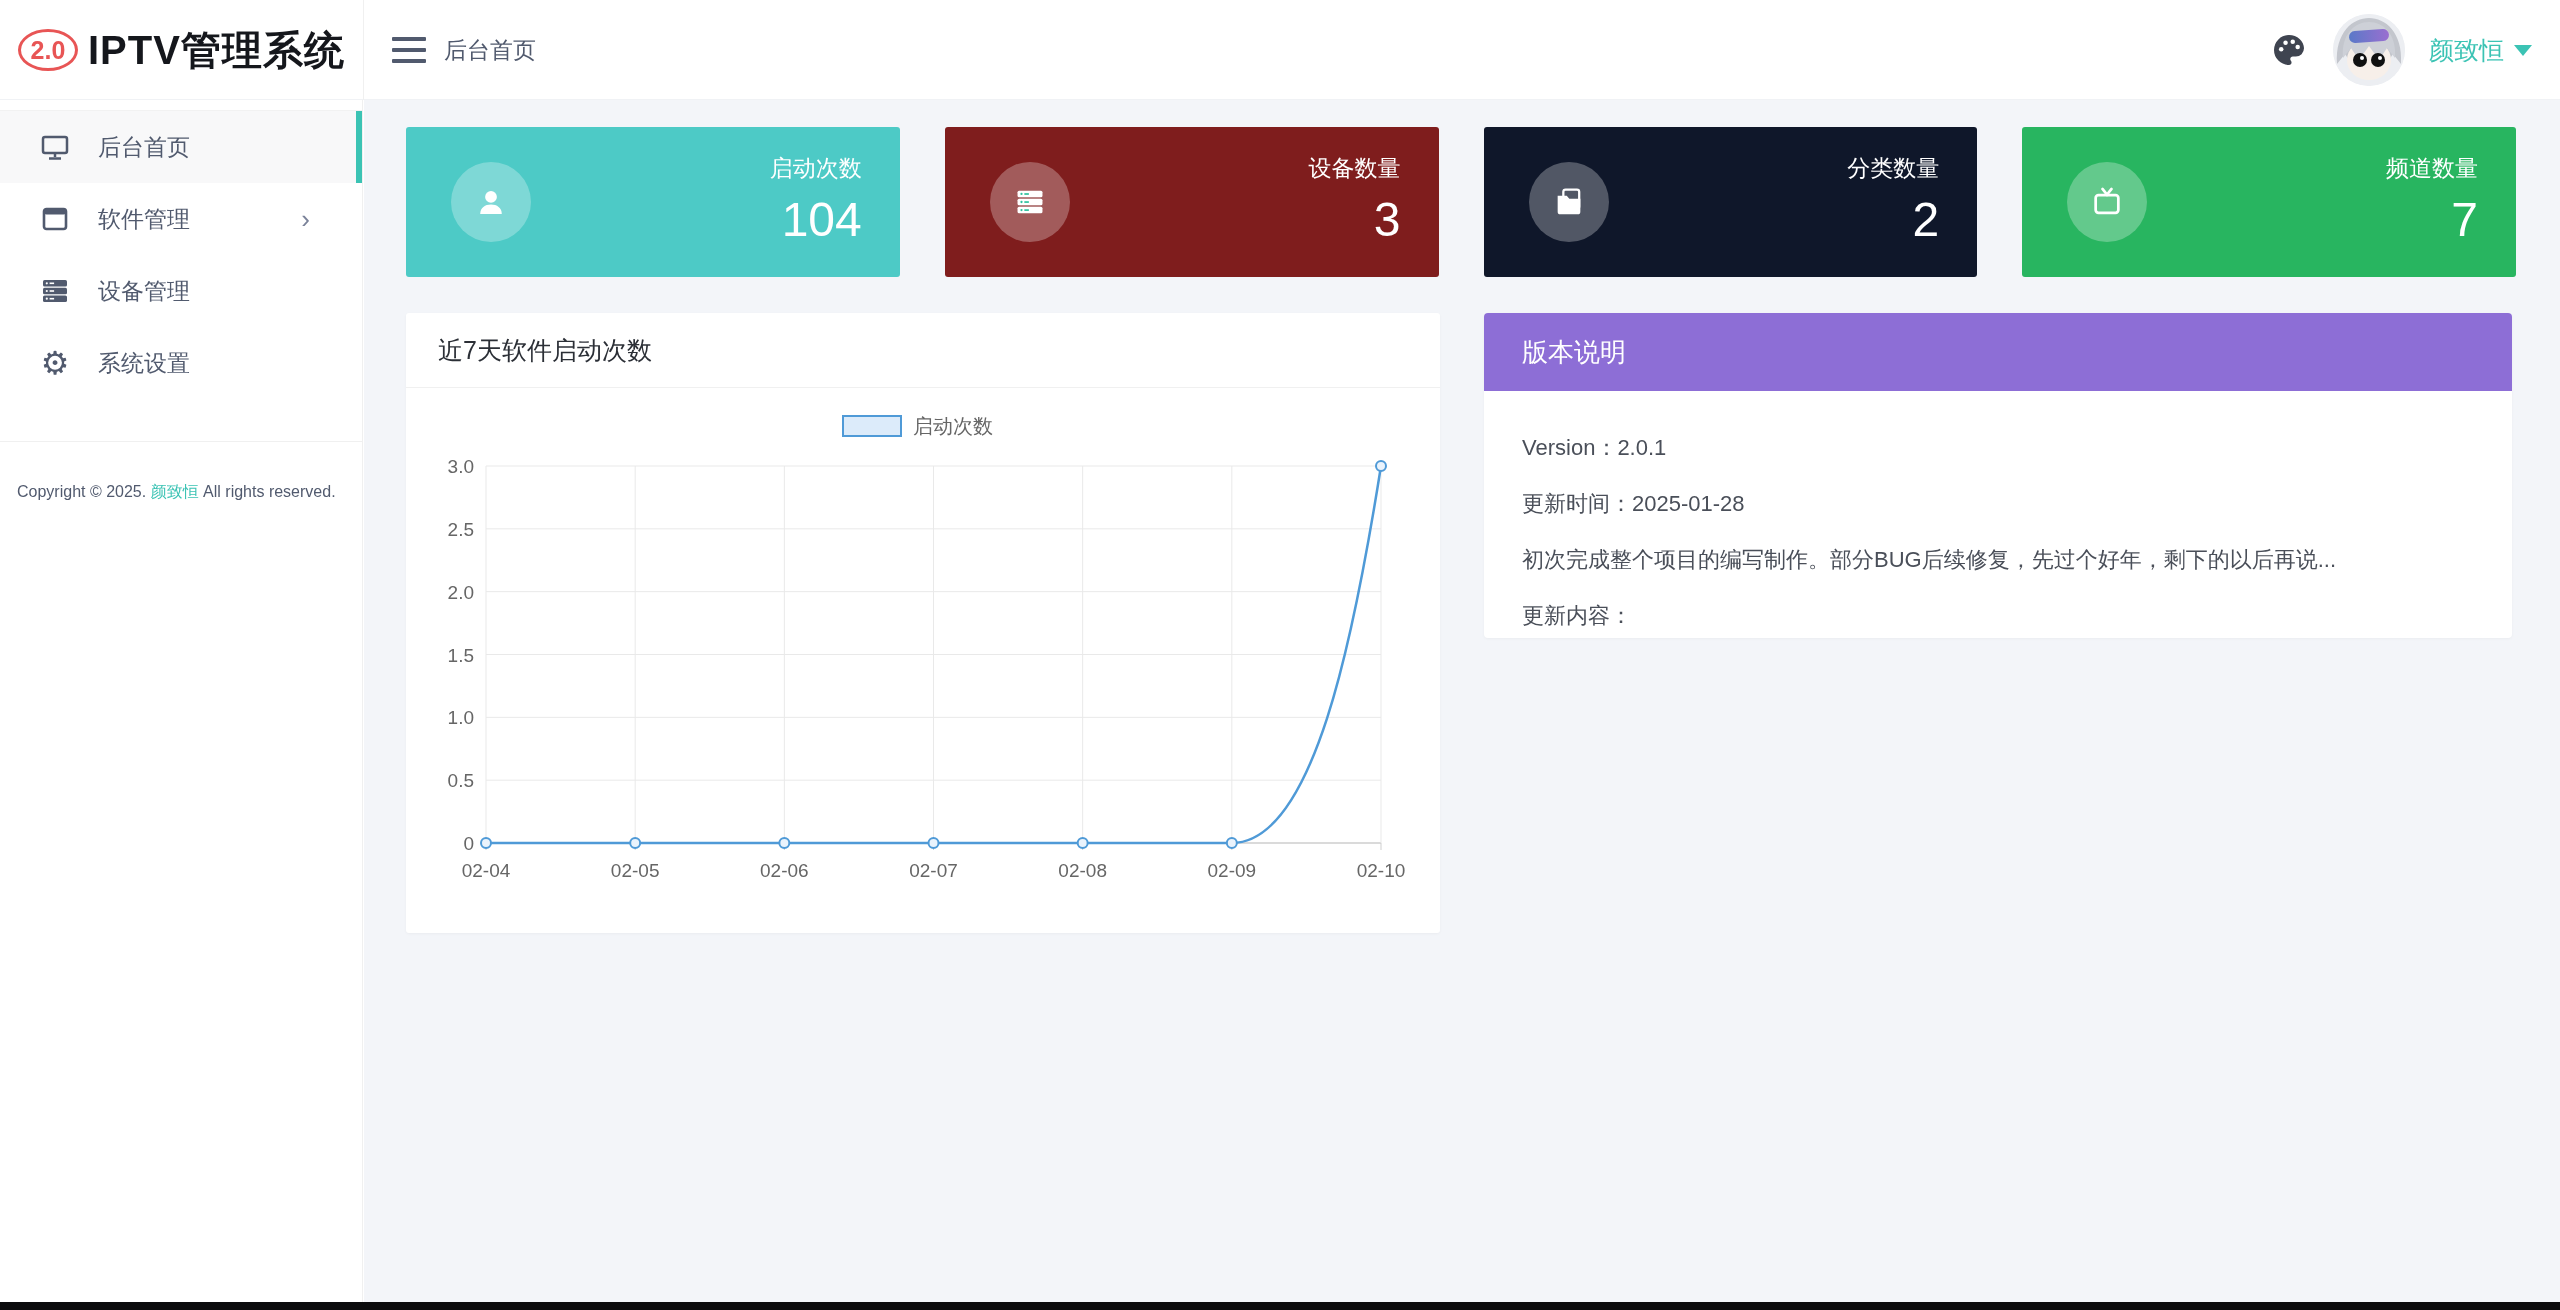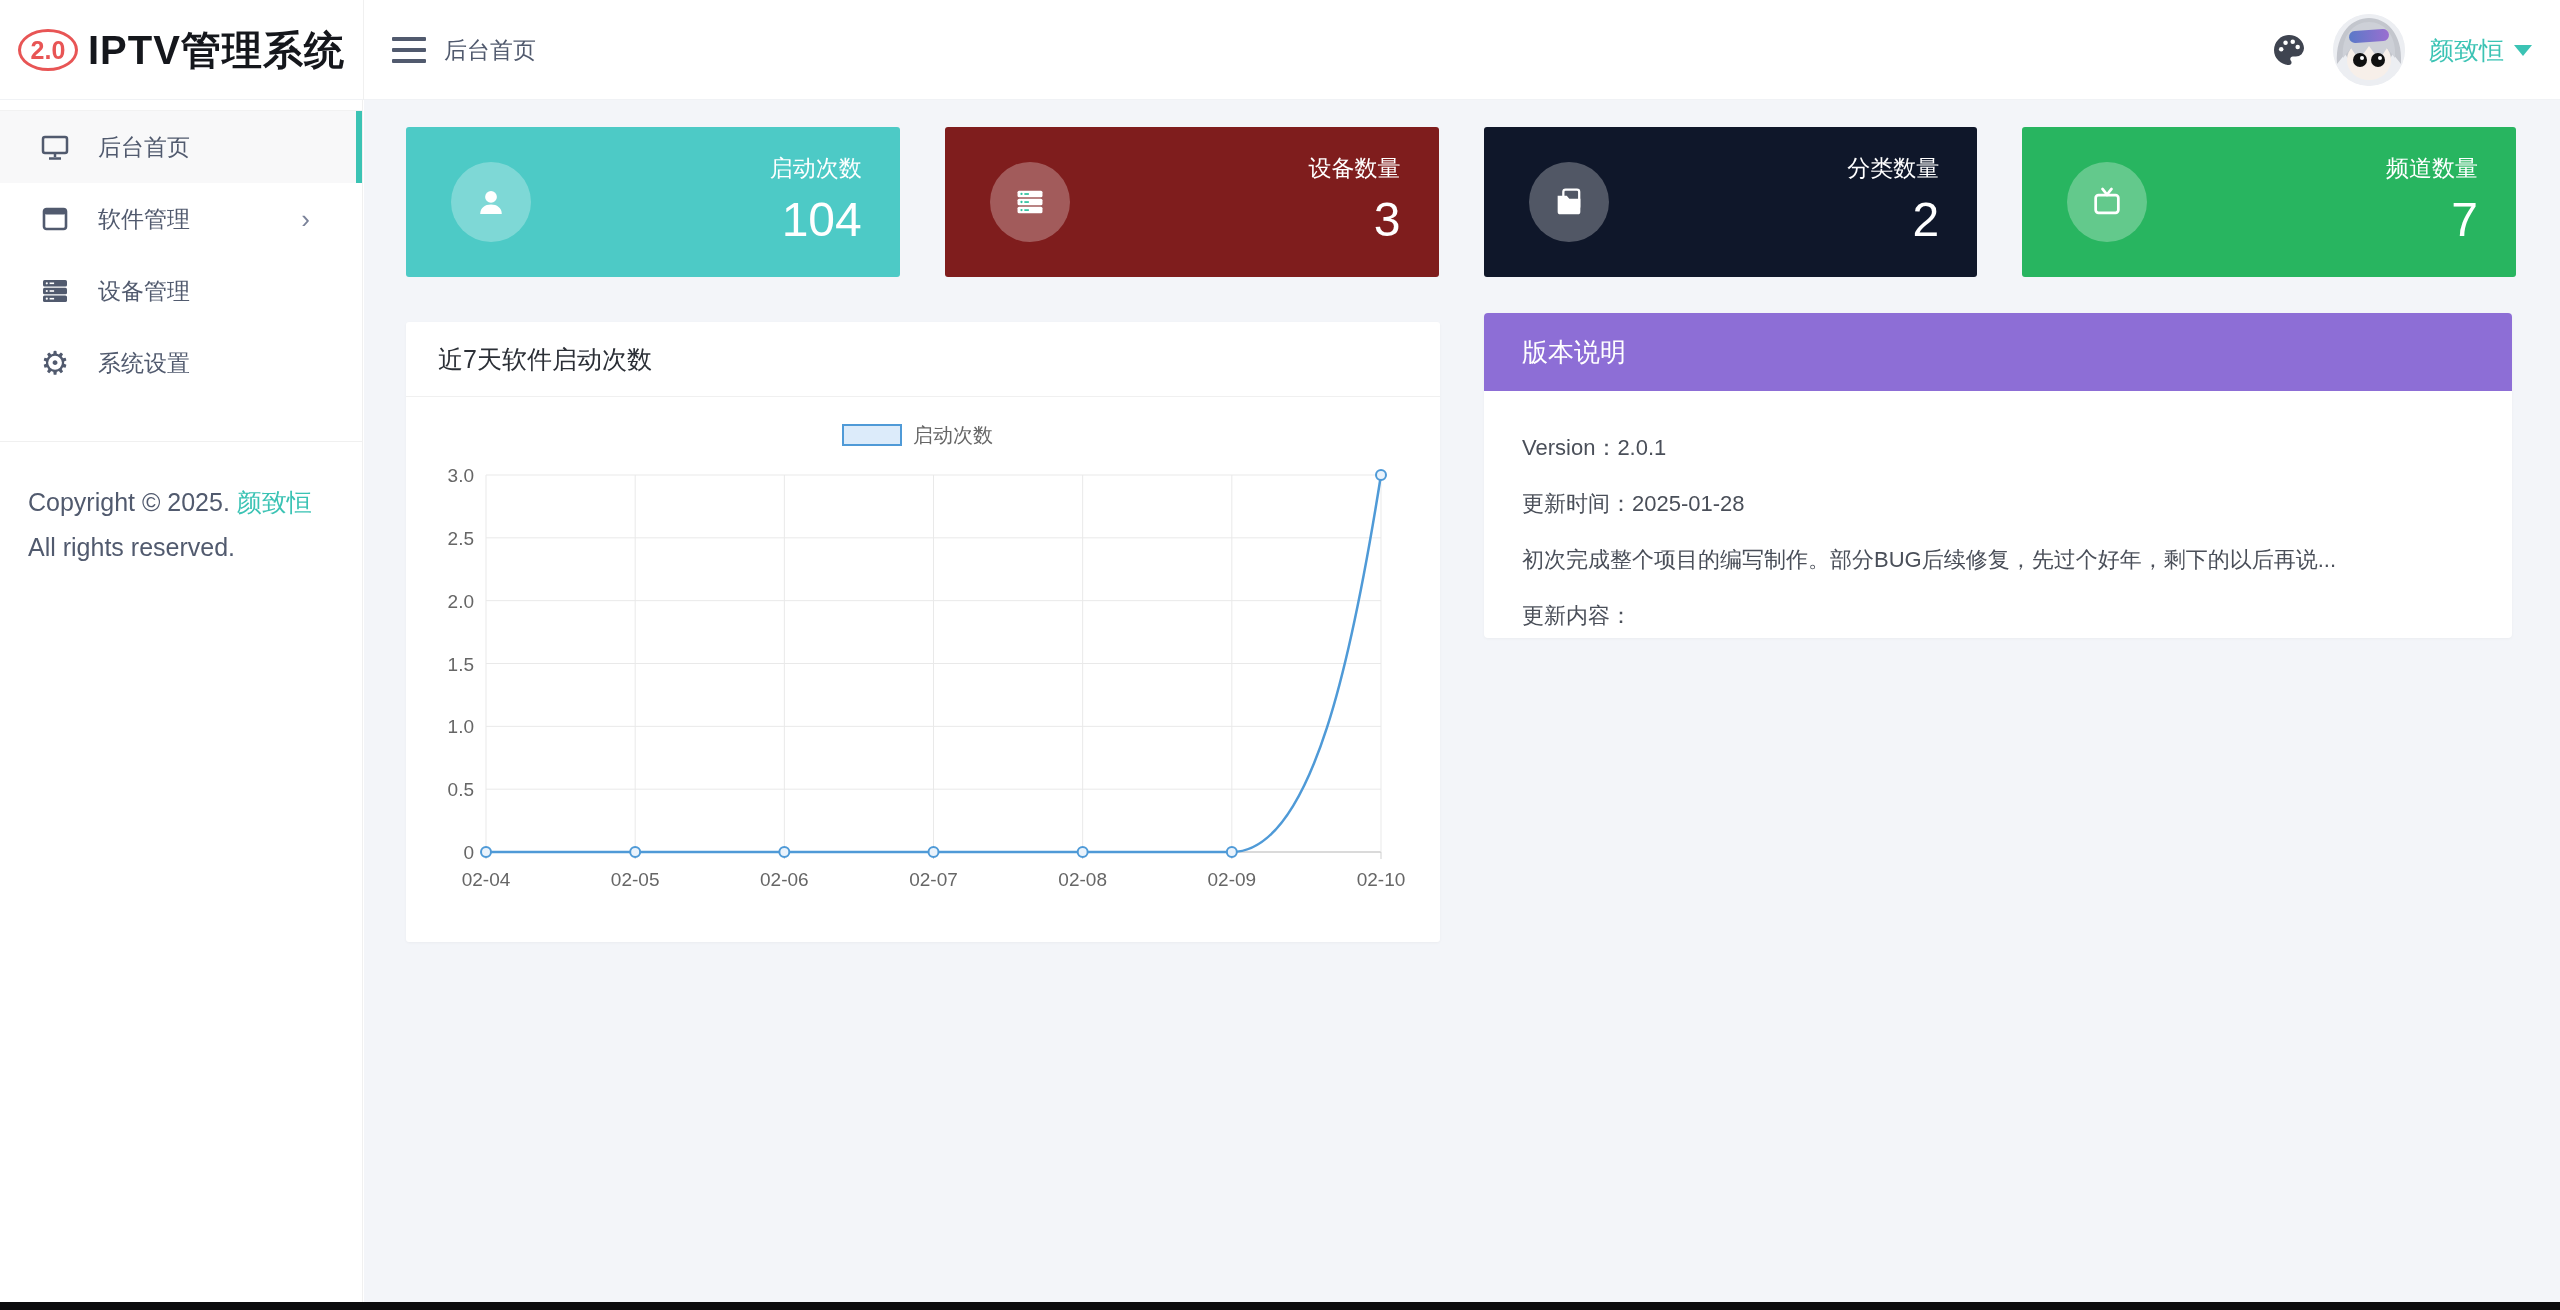--- a/index.html
+++ b/index.html
@@ -31,35 +31,35 @@
   
   .sidebar { position:absolute; left:0; top:100px; width:363px; bottom:8px; background:#fff; border-right:1px solid #f0f0f0; z-index:2; }
   .menu { margin-top:10px; border-top:1px solid #f2f2f2; }
   .menu-item { position:relative; height:72px; display:flex; align-items:center; padding-left:40px; font-size:23px; color:#515a6e; cursor:pointer; }
   .menu-item .mi-icon { width:30px; height:30px; margin-right:28px; display:flex; align-items:center; justify-content:center; }
   .menu-item.active { background:#f8f8f9; }
   .active-bar { position:absolute; right:0; top:0; bottom:0; width:6px; background:#3bc3b4; }
   .gear-glyph { font-size:32px; line-height:30px; color:#515a6e; }
   .mi-chevron { position:absolute; right:52px; font-size:26px; color:#7a8299; }
   .sb-divider { margin-top:42px; border-top:1px solid #f0f0f0; }
-  .copyright { padding:38px 28px; font-size:25px; color:#515a6e; line-height:45px; }
+  .copyright { padding:38px 17px; font-size:16px; color:#515a6e; line-height:23px; }
   .copyright a { color:#3bc3b4; text-decoration:none; cursor:pointer; }
 
   
   .main { position:absolute; left:364px; top:100px; right:0; bottom:8px; background:#f3f5f9; }
 
   .cards-row { position:absolute; left:42px; top:27px; right:44px; display:flex; gap:45px; }
   .stat-card { flex:1; height:150px; border-radius:3px; position:relative; color:#fff; }
   .card-circle { position:absolute; left:45px; top:35px; width:80px; height:80px; border-radius:50%; background:rgba(255,255,255,.28); display:flex; align-items:center; justify-content:center; }
   .card-meta { position:absolute; right:38px; top:26px; text-align:right; }
   .card-label { font-size:23px; }
   .card-value { font-size:48px; margin-top:8px; }
 
   .panel { background:#fff; border-radius:3px; box-shadow:0 1px 3px rgba(0,0,0,.04); }
-  .chart-card { position:absolute; left:42px; top:222px; width:1034px; height:620px; }
+  .chart-card { position:absolute; left:42px; top:213px; width:1034px; height:620px; }
   .chart-card-header { height:75px; display:flex; align-items:center; padding-left:32px; font-size:25px; color:#2b2f36; border-bottom:1px solid #f0f0f0; }
   .chart-wrap { position:absolute; left:0; top:75px; width:1034px; height:545px; }
 
   .version-card { position:absolute; left:1120px; top:213px; right:48px; height:325px; border-radius:4px; overflow:hidden; }
   .vc-header { height:78px; display:flex; align-items:center; padding-left:38px; color:#fff; font-size:26px; }
   .vc-body { padding:16px 38px 30px; font-size:22px; color:#4a4f59; }
   .vc-line { margin-top:26px; }
 
   .bottom-strip { position:absolute; left:0; right:0; bottom:0; height:8px; background:#0b0b0d; }
 </style>

